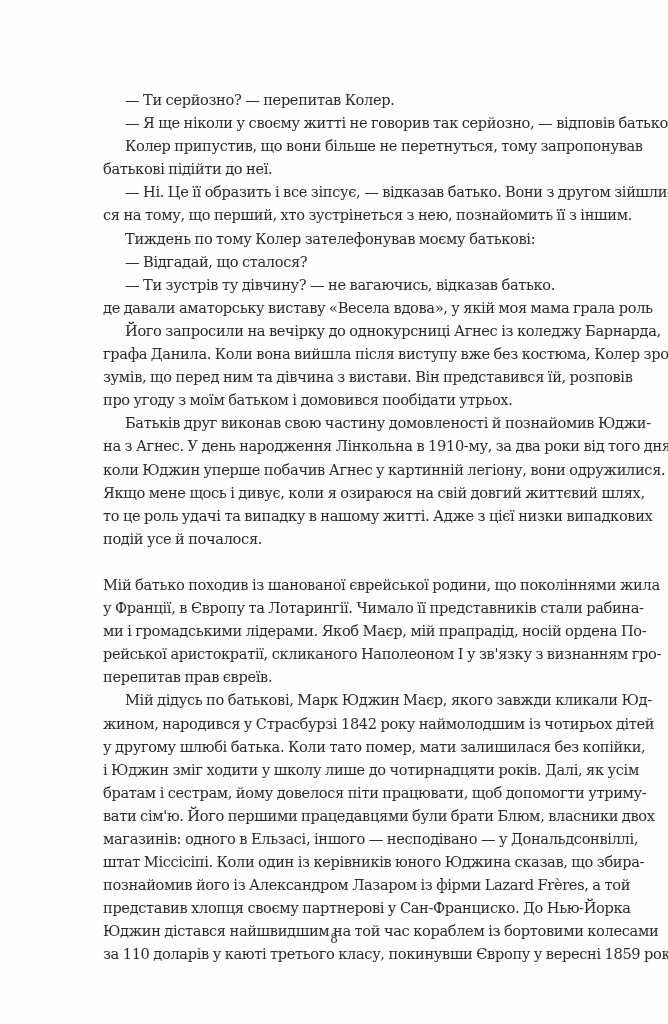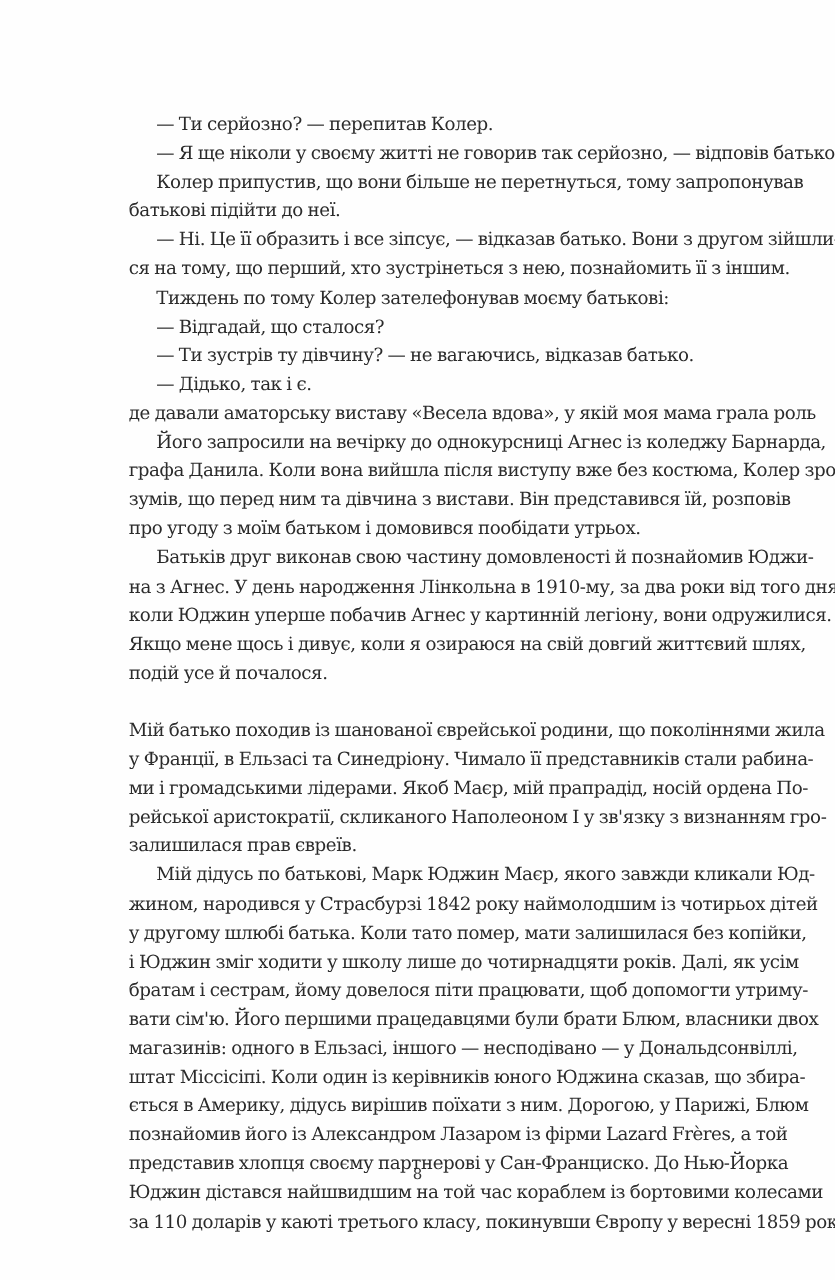--- a/index.html
+++ b/index.html
@@ -42,48 +42,47 @@
     <div id="sec1">
         <span class="line indent last">— Ти серйозно? — перепитав Колер.</span>
         <span class="line indent last">— Я ще ніколи у своєму житті не говорив так серйозно, — відповів батько.</span>
         <span class="line indent">Колер припустив, що вони більше не перетнуться, тому запропонував</span>
         <span class="line last">батькові підійти до неї.</span>
         <span class="line indent">— Ні. Це її образить і все зіпсує, — відказав батько. Вони з другом зійшли-</span>
         <span class="line last">ся на тому, що перший, хто зустрінеться з нею, познайомить її з іншим.</span>
         <span class="line indent last">Тиждень по тому Колер зателефонував моєму батькові:</span>
         <span class="line indent last">— Відгадай, що сталося?</span>
         <span class="line indent last">— Ти зустрів ту дівчину? — не вагаючись, відказав батько.</span>
-        <span class="line indent last">— Дідько, так і є.</span>
         <span class="line">де давали аматорську виставу «Весела вдова», у якій моя мама грала роль</span>
         <span class="line indent">Його запросили на вечірку до однокурсниці Агнес із коледжу Барнарда,</span>
         <span class="line">графа Данила. Коли вона вийшла після виступу вже без костюма, Колер зро-</span>
         <span class="line">зумів, що перед ним та дівчина з вистави. Він представився їй, розповів</span>
         <span class="line last">про угоду з моїм батьком і домовився пообідати утрьох.</span>
         <span class="line indent">Батьків друг виконав свою частину домовленості й познайомив Юджи-</span>
         <span class="line">на з Агнес. У день народження Лінкольна в 1910-му, за два роки від того дня,</span>
         <span class="line">коли Юджин уперше побачив Агнес у картинній легіону, вони одружилися.</span>
         <span class="line">Якщо мене щось і дивує, коли я озираюся на свій довгий життєвий шлях,</span>
+        <span class="line">то це роль удачі та випадку в нашому житті. Адже з цієї низки випадкових</span>
         <span class="line last">подій усе й почалося.</span>
       </div>
     <span class="gap"></span>
     <div id="sec2">
         <span class="line">Мій батько походив із шанованої єврейської родини, що поколіннями жила</span>
-        <span class="line">у Франції, в Ельзасі та Синедріону. Чимало її представників стали рабина-</span>
+        <span class="line">у Франції, в Європу та Лотарингії. Чимало її представників стали рабина-</span>
         <span class="line">ми і громадськими лідерами. Якоб Маєр, мій прапрадід, носій ордена По-</span>
         <span class="line">рейської аристократії, скликаного Наполеоном I у зв'язку з визнанням гро-</span>
-        <span class="line last">залишилася прав євреїв.</span>
+        <span class="line last">перепитав прав євреїв.</span>
         <span class="line indent">Мій дідусь по батькові, Марк Юджин Маєр, якого завжди кликали Юд-</span>
         <span class="line">жином, народився у Страсбурзі 1842 року наймолодшим із чотирьох дітей</span>
         <span class="line">у другому шлюбі батька. Коли тато помер, мати залишилася без копійки,</span>
         <span class="line">і Юджин зміг ходити у школу лише до чотирнадцяти років. Далі, як усім</span>
         <span class="line">братам і сестрам, йому довелося піти працювати, щоб допомогти утриму-</span>
         <span class="line">вати сім'ю. Його першими працедавцями були брати Блюм, власники двох</span>
         <span class="line">магазинів: одного в Ельзасі, іншого — несподівано — у Дональдсонвіллі,</span>
         <span class="line">штат Міссісіпі. Коли один із керівників юного Юджина сказав, що збира-</span>
-        <span class="line">ється в Америку, дідусь вирішив поїхати з ним. Дорогою, у Парижі, Блюм</span>
         <span class="line">познайомив його із Александром Лазаром із фірми Lazard Frères, а той</span>
         <span class="line">представив хлопця своєму партнерові у Сан-Франциско. До Нью-Йорка</span>
         <span class="line">Юджин дістався найшвидшим на той час кораблем із бортовими колесами</span>
         <span class="line">за 110 доларів у каюті третього класу, покинувши Європу у вересні 1859 року.</span>
       </div>
   </div>
   <div class="page-number">8</div>
 </div>
 
 </body></html>

